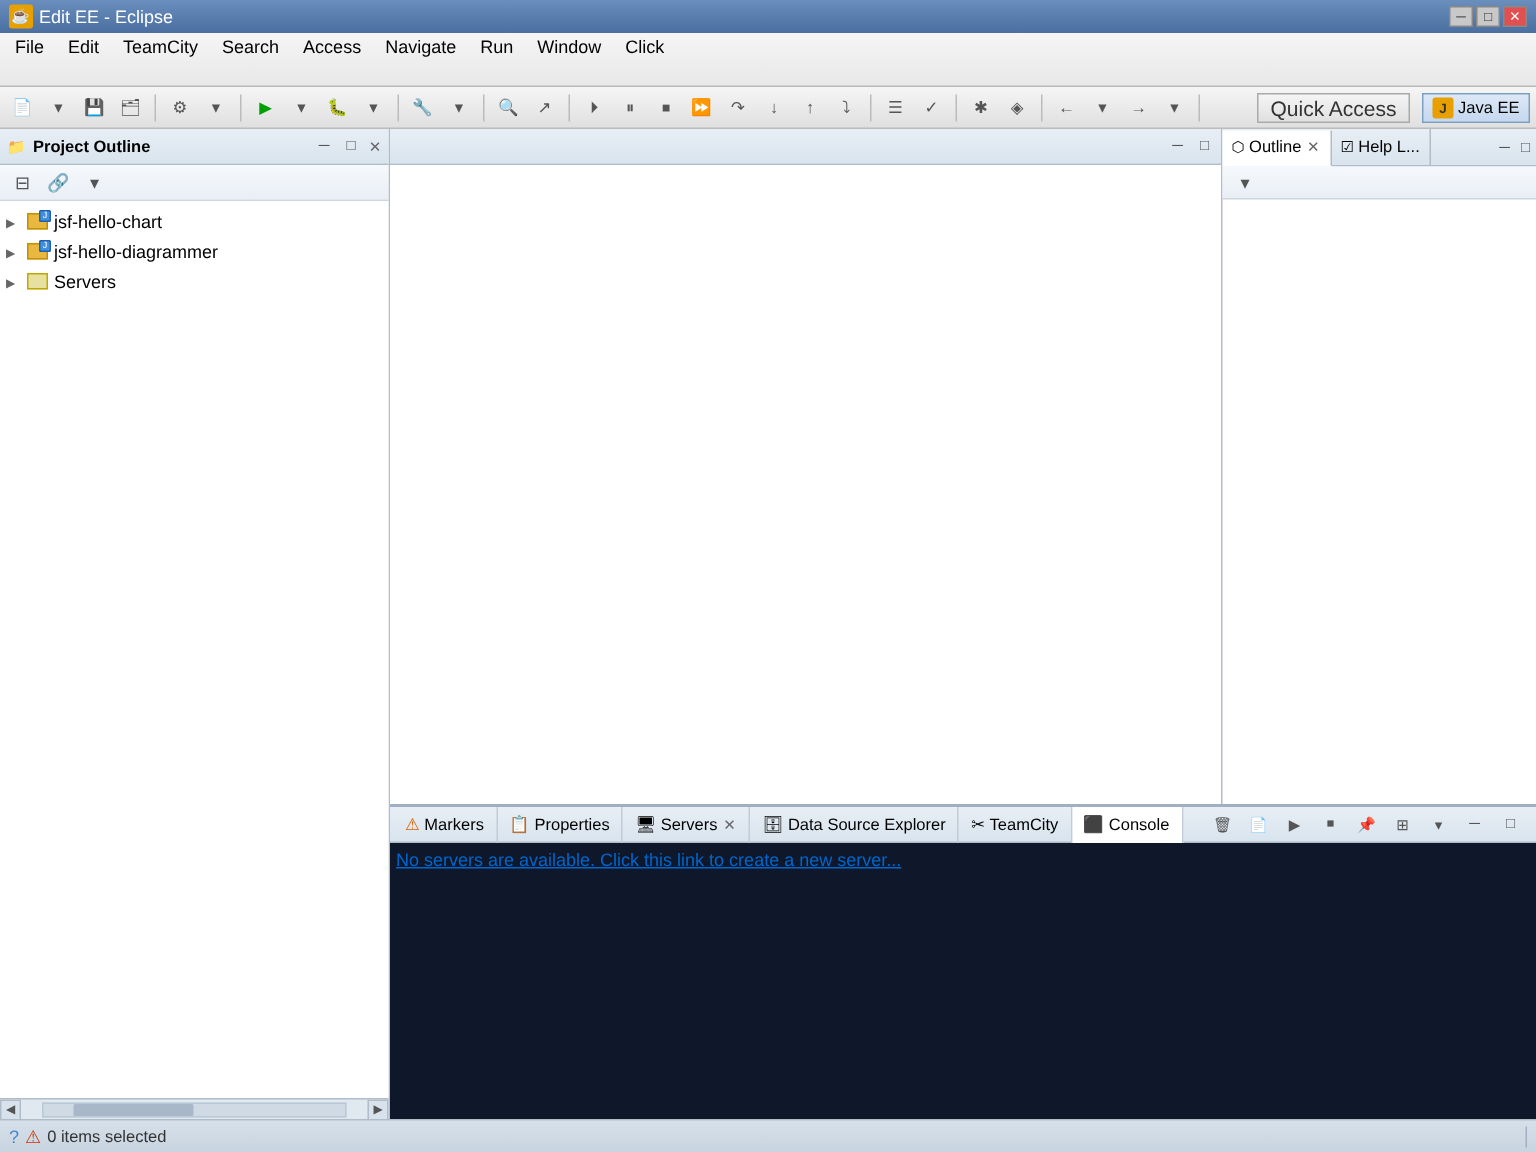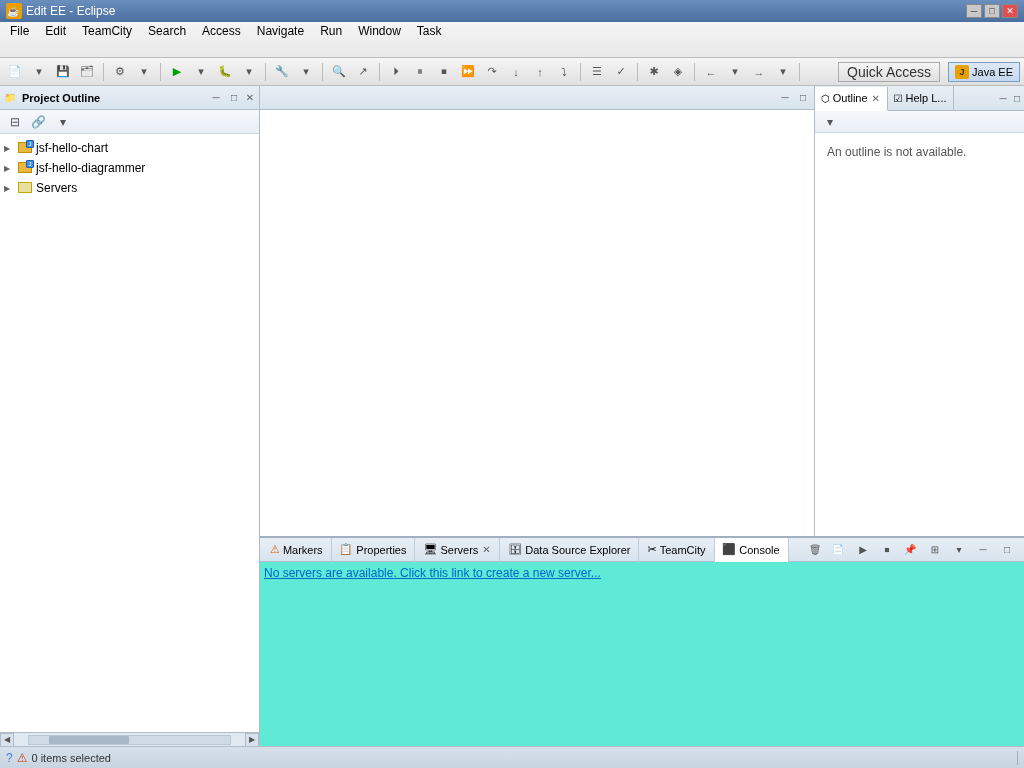--- a/index.html
+++ b/index.html
@@ -336,21 +336,21 @@
     }
     .bottom-tab-spacer { flex: 1; }
     .bottom-tab-controls {
       display: flex;
       align-items: center;
       gap: 2px;
       padding: 0 4px;
     }
     .bottom-content {
       flex: 1;
-      background: #5eead4;
+      background: #0f172a;
       overflow: auto;
       padding: 4px;
     }
     .server-link {
       color: #0066cc;
       text-decoration: underline;
       cursor: pointer;
       font-size: 12px;
     }
 
@@ -483,21 +483,21 @@
 
 <div class="menu-bar">
   <div class="menu-item">File</div>
   <div class="menu-item">Edit</div>
   <div class="menu-item">TeamCity</div>
   <div class="menu-item">Search</div>
   <div class="menu-item">Access</div>
   <div class="menu-item">Navigate</div>
   <div class="menu-item">Run</div>
   <div class="menu-item">Window</div>
-  <div class="menu-item">Task</div>
+  <div class="menu-item">Click</div>
 </div>
 
 <div class="toolbar">
 
   <div class="toolbar-btn icon-new">📄</div>
   <div class="toolbar-btn">▾</div>
   <div class="toolbar-btn">💾</div>
   <div class="toolbar-btn">🗂</div>
   <div class="toolbar-sep"></div>
   <div class="toolbar-btn">⚙</div>
@@ -618,23 +618,20 @@
             <span style="font-size:10px;">☑</span>
             <span>Help L...</span>
           </div>
           <div class="right-tab-spacer"></div>
           <div class="panel-ctrl-btn">─</div>
           <div class="panel-ctrl-btn">□</div>
         </div>
         <div class="outline-toolbar">
           <div class="toolbar-btn" style="font-size:12px;">▾</div>
         </div>
-        <div class="right-panel-content">
-          <div class="outline-message">An outline is not available.</div>
-        </div>
       </div>
     </div>
 
     <div class="bottom-section">
       <div class="bottom-tabs">
         <div class="bottom-tab">
           <span style="color:#e06000;font-size:11px;">⚠</span>
           <span>Markers</span>
         </div>
         <div class="bottom-tab">

